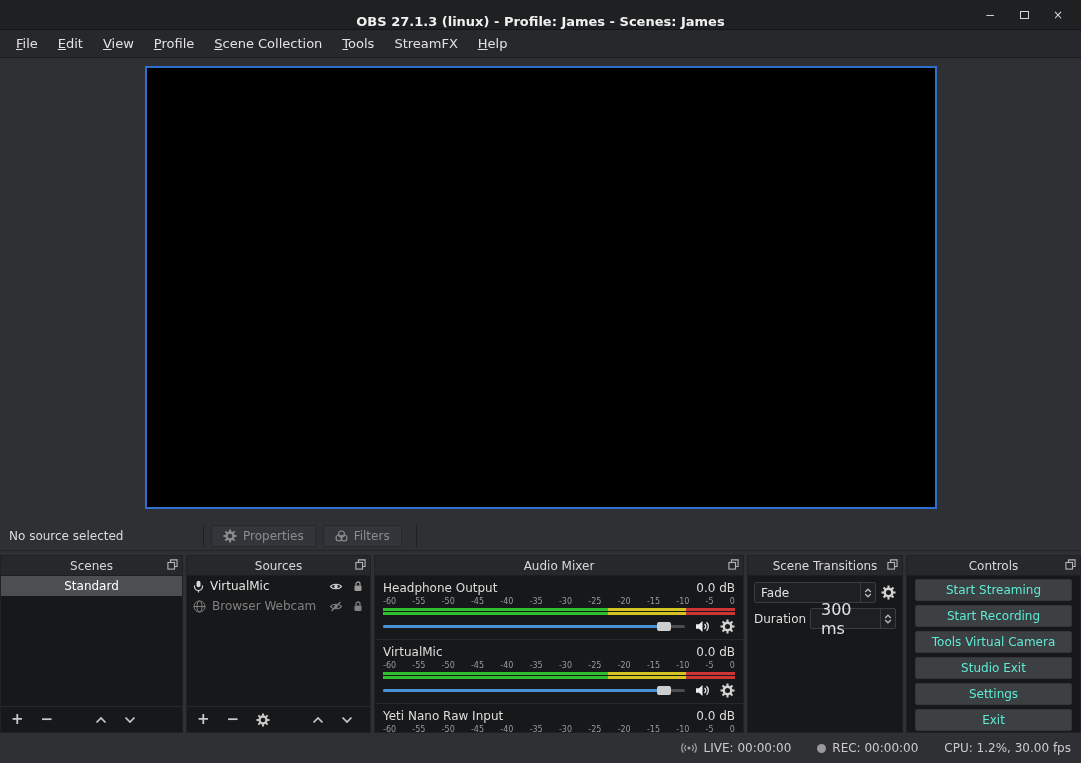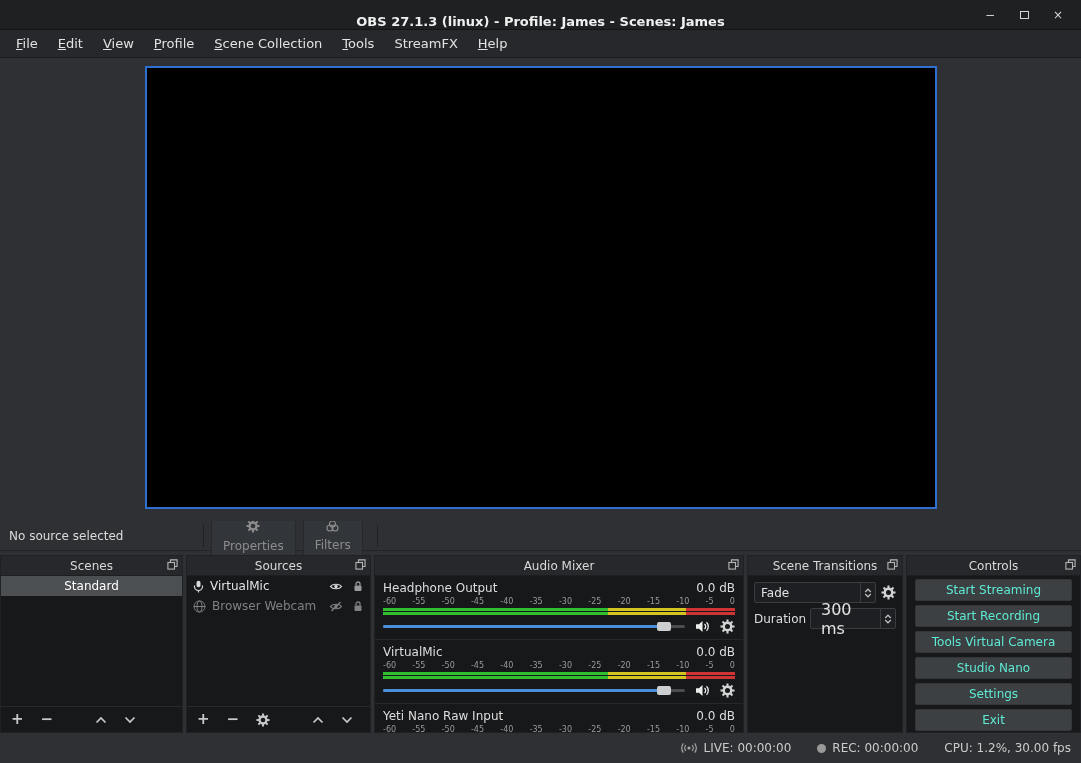--- a/index.html
+++ b/index.html
@@ -32,21 +32,21 @@
   .preview-canvas { position:absolute; left:145px; top:8px; width:792px; height:443px;
     background:#000; border:2px solid var(--accent-blue,#2f6fd0); }
 
   
   .srcbar { height:30px; flex:none; display:flex; align-items:center; background:#2e3033;
     border-bottom:1px solid #222326; }
   .srcbar-status { width:196px; padding-left:9px; font-size:12px; color:#dcdcdc; }
   .vsep { width:1px; height:22px; background:#1e1f21; margin:0 7px; }
   .tool-btn { display:flex; align-items:center; gap:6px; background:#323539;
     border:1px solid #26282a; border-radius:2px; padding:3px 11px; margin-right:7px;
-    color:#8d8d8d; font-size:12px;flex-direction:column; }
+    color:#8d8d8d; font-size:12px; }
   .tool-btn .ic { display:flex; color:#8d8d8d; }
 
   
   .docks { flex:none; height:178px; margin-top:4px; display:flex; gap:3px; background:#2e3033; }
   .dock { background:#17181a; border:1px solid #202124; display:flex; flex-direction:column; overflow:hidden; }
   .dock-scenes { width:183px; } .dock-sources { width:185px; } .dock-mixer { width:370px; }
   .dock-trans { width:156px; } .dock-controls { flex:1;text-align:right; }
   .dock-header { height:20px; flex:none; background:#26282b; border-bottom:1px solid #1d1e20;
     display:flex; align-items:center; justify-content:center; position:relative;
     font-size:12px; color:#d9d9d9; }
@@ -518,21 +518,21 @@
           <svg width="11" height="11" viewBox="0 0 12 12" fill="none" stroke="currentColor" stroke-width="1.2">
               <rect x="1" y="3.8" width="7.2" height="7.2"></rect>
               <path d="M3.8 3.8 V1 H11 v7.2 H8.2"></path>
             </svg>
         </span>
       </div>
       <div class="dock-body controls-body">
         <div class="ctl-btn">Start Streaming</div>
         <div class="ctl-btn">Start Recording</div>
         <div class="ctl-btn">Tools Virtual Camera</div>
-        <div class="ctl-btn">Studio Nano</div>
+        <div class="ctl-btn">Studio Exit</div>
         <div class="ctl-btn">Settings</div>
         <div class="ctl-btn">Exit</div>
       </div>
     </div>
 
   </div>
 
   <div class="statusbar">
     <span class="sb-group">
       <span class="live-i">

